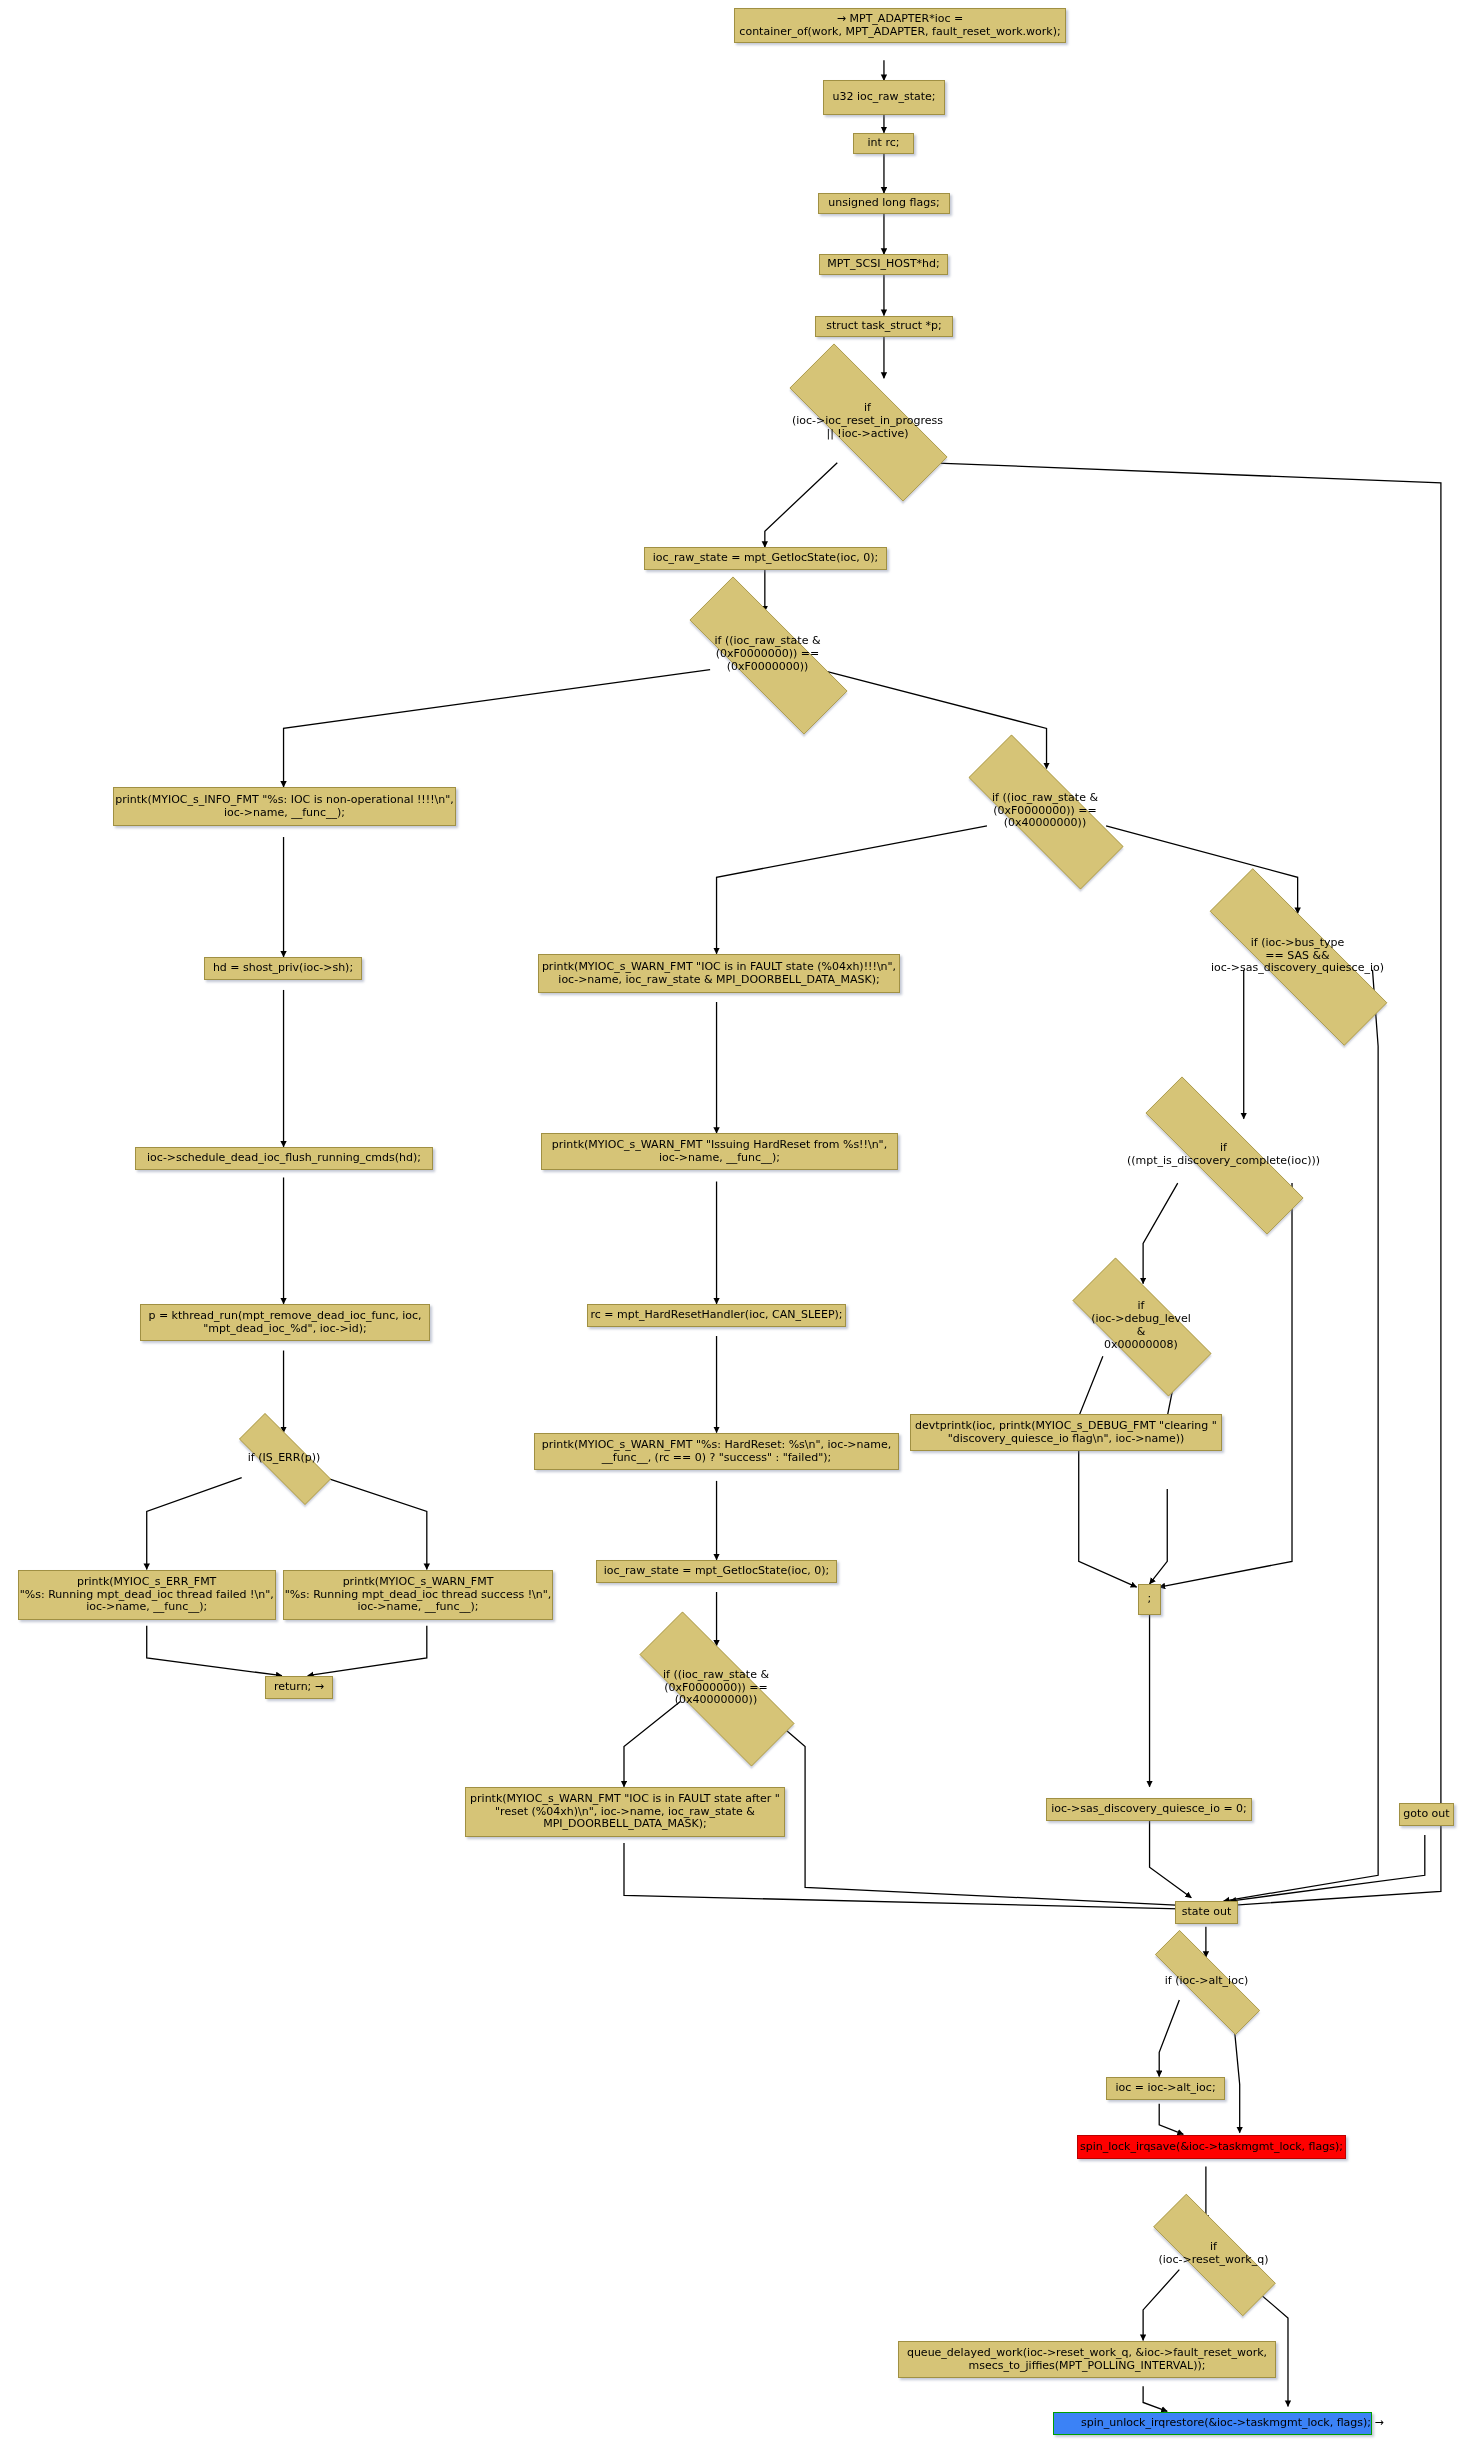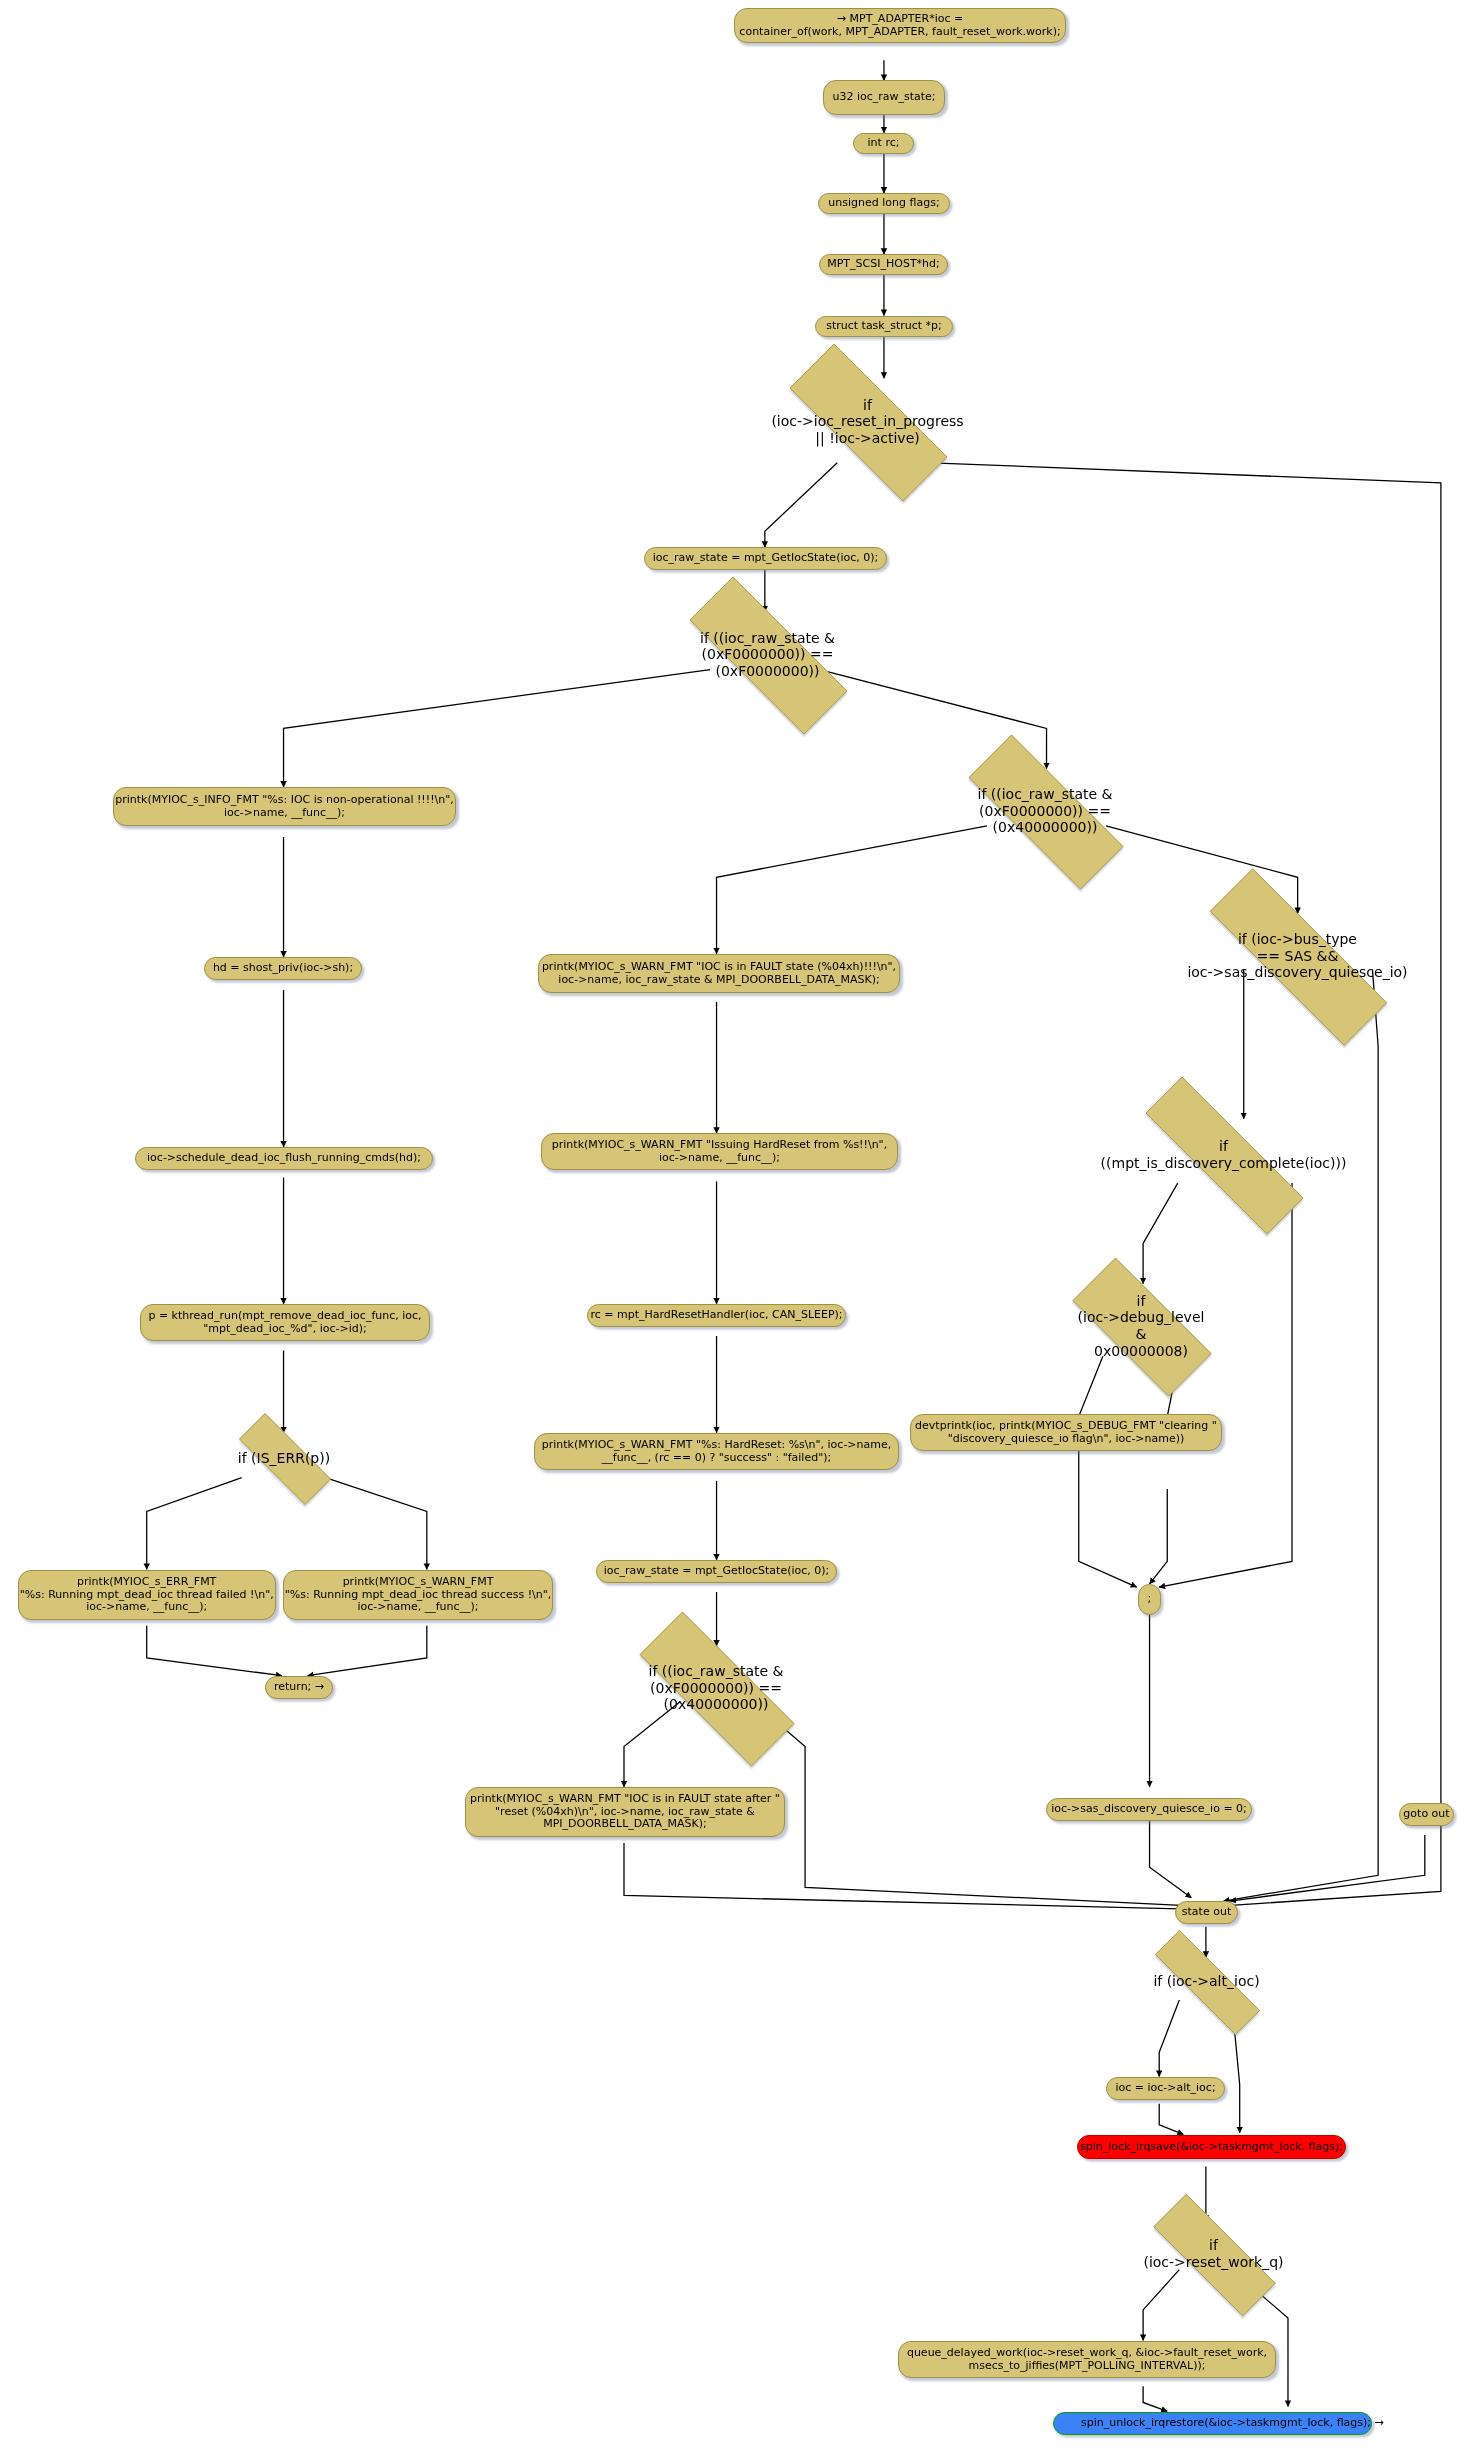--- a/index.html
+++ b/index.html
@@ -34,21 +34,21 @@
     text-align: center;
     color: #000000;
     font-size: 11px;
     line-height: 1.18;
     white-space: pre;
   }
   
   .act {
     background: #D6C477;
     border: 0.8px solid #A09043;
-    border-radius: 13px;
+    border-radius: 0;
     box-shadow: 2.4px 2.4px 2.4px rgba(120,130,160,0.45);
     padding: 4px 7.2px;
   }
   .act.red {
     background: #FF0000;
     border: 0.8px solid #BB0000;
   }
   .act.green {
     background: #3b82f6;
     border: 0.8px solid #00A000;
@@ -67,21 +67,21 @@
     background: #D6C477;
     border: 0.8px solid #A09043;
     transform: rotate(45deg) scale(0.707);
     box-shadow: 2.4px 2.4px 2.4px rgba(120,130,160,0.35);
   }
   .dia .dtext {
     position: relative;
     z-index: 2;
     padding: 0 3.2px;
   }
-  .sm   { font-size: 14px; }
+  .sm   { font-size: 11px; }
 </style>
 </head>
 <body>
 
 <div id="canvas">
 
   <svg class="edges" viewBox="0 0 1842 3059">
     <defs>
       <marker id="ah" markerWidth="9" markerHeight="9" refX="7.5" refY="4" orient="auto" markerUnits="userSpaceOnUse">
         <path d="M0,0 L8,4 L0,8 z" fill="#000"></path>

